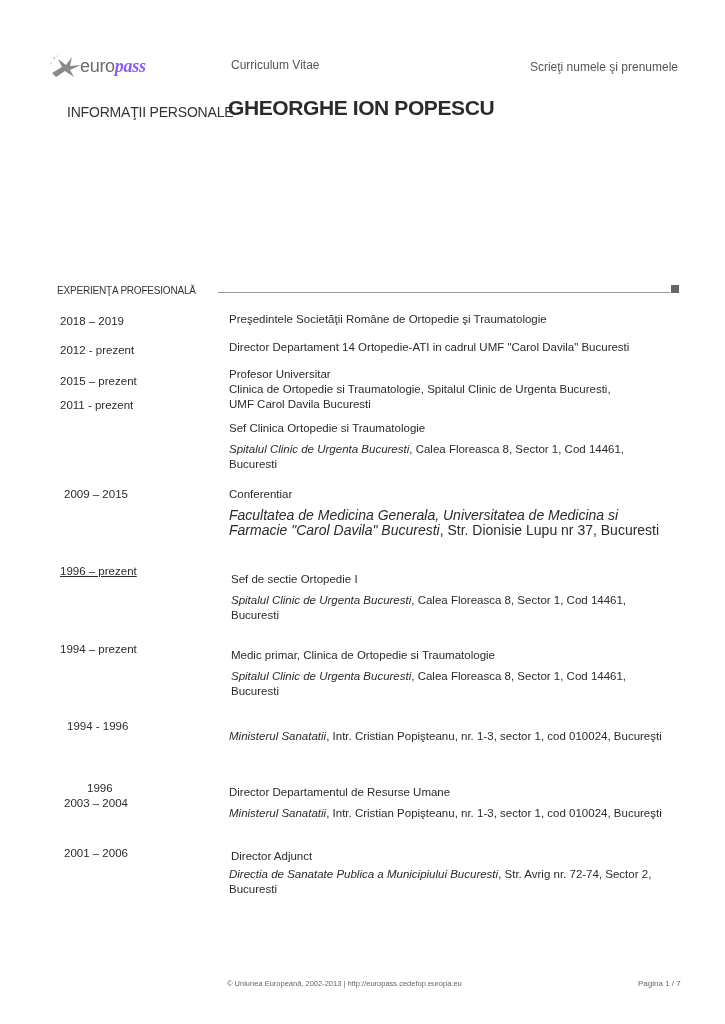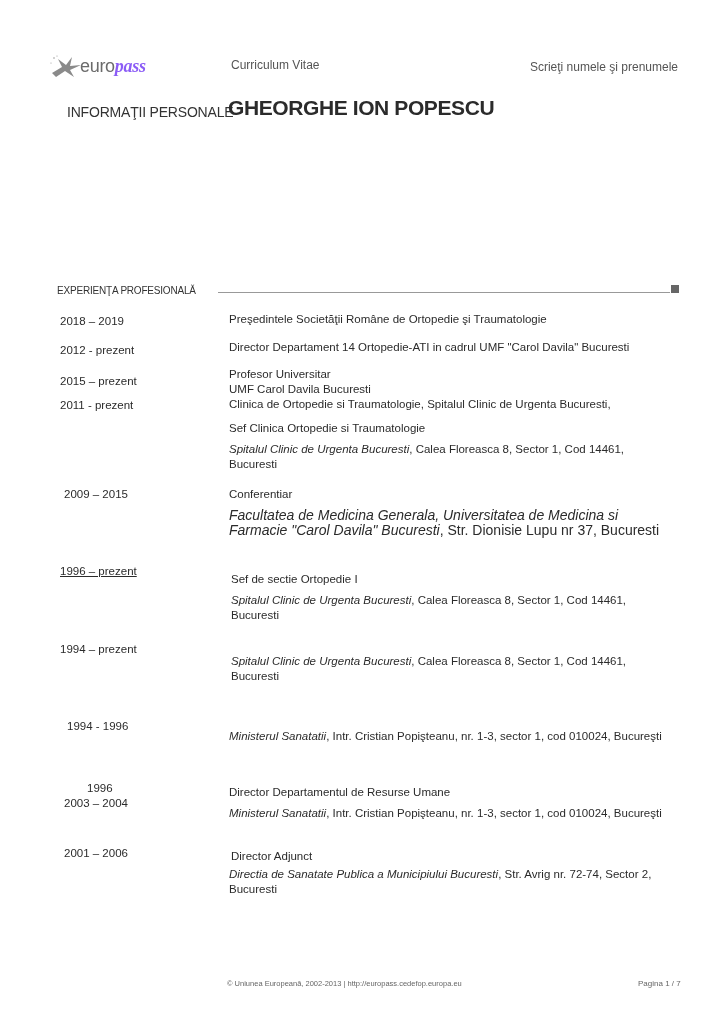--- a/index.html
+++ b/index.html
@@ -59,22 +59,22 @@
 </div>
 
 <div class="abs date" style="left:60px; top:344px;">2012 - prezent</div>
 <div class="abs entry" style="top:340px;">
   <span class="title">Director Departament 14 Ortopedie-ATI in cadrul UMF "Carol Davila" Bucuresti</span>
 </div>
 
 <div class="abs date" style="left:60px; top:375px;">2015 – prezent</div>
 <div class="abs entry" style="top:367px;">
   <span class="title">Profesor Universitar</span>
+  <span class="line">Clinica de Ortopedie si Traumatologie, Spitalul Clinic de Urgenta Bucuresti,</span>
   <span class="line">UMF Carol Davila Bucuresti</span>
-  <span class="line">Clinica de Ortopedie si Traumatologie, Spitalul Clinic de Urgenta Bucuresti,</span>
 </div>
 
 <div class="abs date" style="left:60px; top:399px;">2011 -  prezent</div>
 <div class="abs entry" style="top:421px;">
   <span class="title">Sef Clinica Ortopedie si Traumatologie</span>
   <span class="detail"><i>Spitalul Clinic de Urgenta Bucuresti</i><span>, Calea Floreasca 8, Sector 1, Cod 14461, Bucuresti</span></span>
 </div>
 
 <div class="abs date" style="left:64px; top:488px;">2009 – 2015</div>
 <div class="abs entry" style="top:487px;">
@@ -83,20 +83,21 @@
 </div>
 
 <div class="abs date" style="left:60px; top:565px;text-decoration:underline;">1996 – prezent</div>
 <div class="abs entry" style="top:572px; left:231px;">
   <span class="title">Sef de sectie Ortopedie I</span>
   <span class="detail"><i>Spitalul Clinic de Urgenta Bucuresti</i><span>, Calea Floreasca 8, Sector 1, Cod 14461, Bucuresti</span></span>
 </div>
 
 <div class="abs date" style="left:60px; top:643px;">1994 – prezent</div>
 <div class="abs entry" style="top:648px; left:231px;">
+  <span class="title">Medic primar, Clinica de Ortopedie si Traumatologie</span>
   <span class="detail"><i>Spitalul Clinic de Urgenta Bucuresti</i><span>, Calea Floreasca 8, Sector 1, Cod 14461, Bucuresti</span></span>
 </div>
 
 <div class="abs date" style="left:67px; top:720px;">1994 - 1996</div>
 <div class="abs entry" style="top:723px; width:460px;">
   <span class="detail"><i>Ministerul Sanatatii</i><span>, Intr. Cristian Popişteanu, nr. 1-3, sector 1, cod 010024, Bucureşti</span></span>
 </div>
 
 <div class="abs date" style="left:87px; top:782px;">1996</div>
 <div class="abs date" style="left:64px; top:797px;">2003 – 2004</div>

